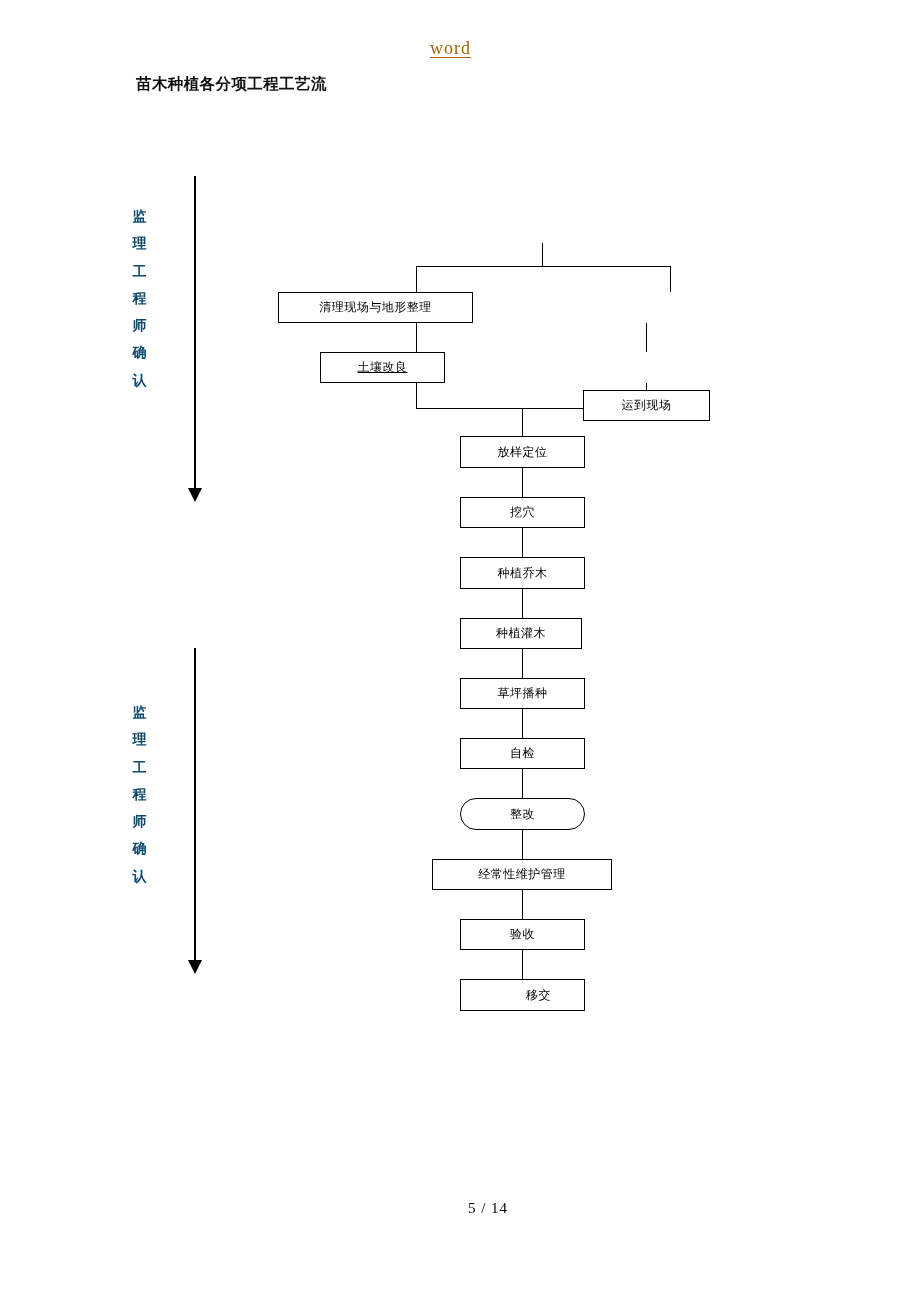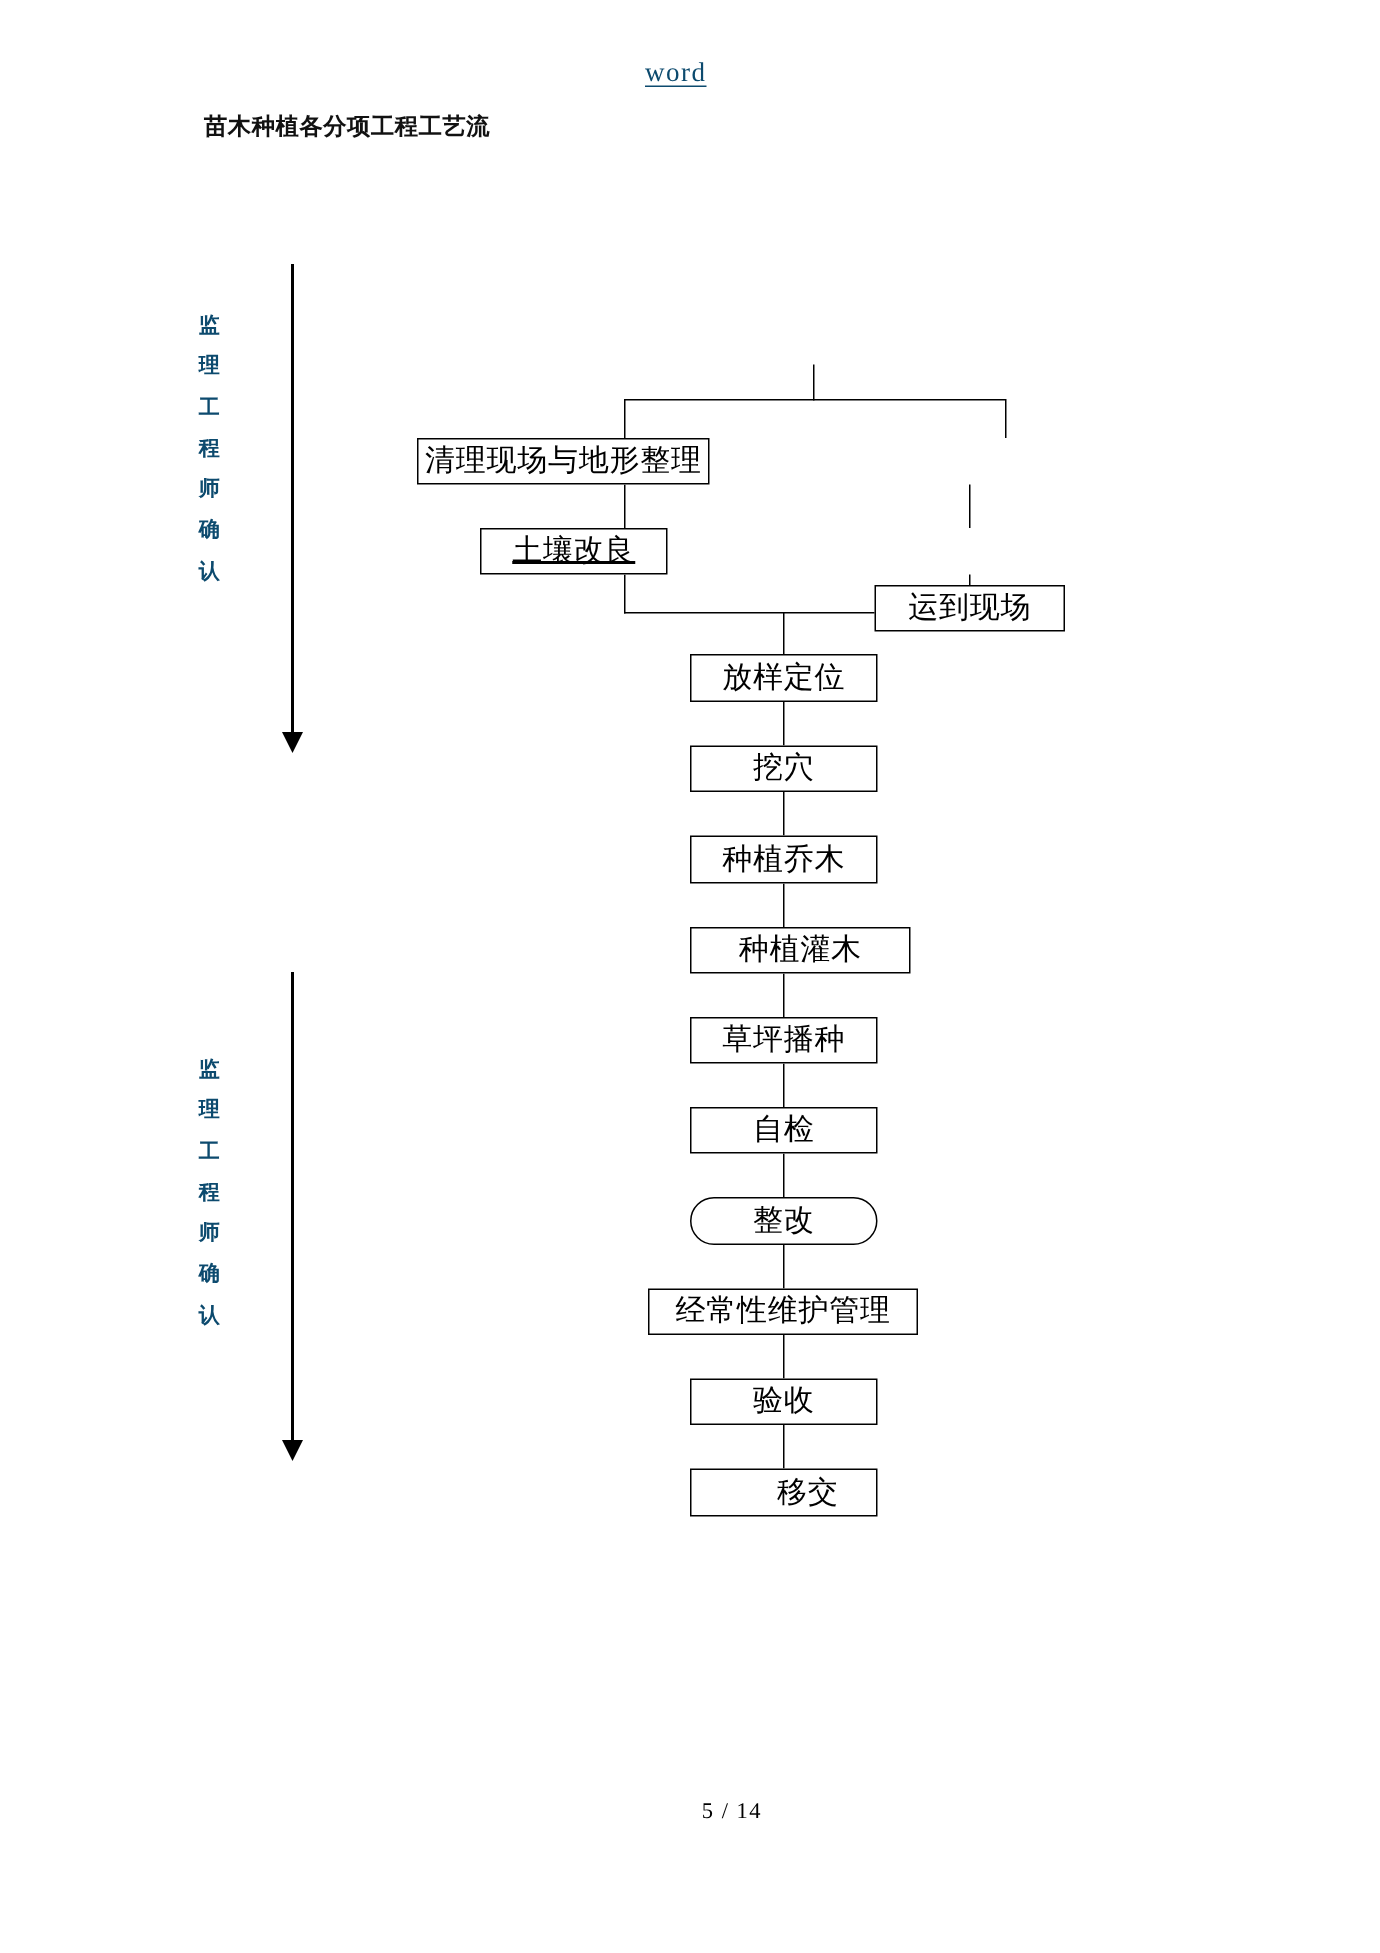--- a/index.html
+++ b/index.html
@@ -23,21 +23,21 @@
     height: 1302px;
   }
 
   
   .watermark-word {
     position: absolute;
     left: 430px;
     top: 38px;
     font-family: "Liberation Serif", "DejaVu Serif", serif;
     font-size: 18px;
-    color: #0c4a6e;
+    color: #a16207;
     letter-spacing: 1px;
     text-decoration: underline;
     text-underline-offset: 3px;
   }
 
   .doc-title {
     position: absolute;
     left: 136px;
     top: 74px;
     font-family: "Liberation Sans", "DejaVu Sans", sans-serif;
@@ -59,21 +59,21 @@
   .node {
     position: absolute;
     box-sizing: border-box;
     border: 1px solid #000000;
     background: #ffffff;
     display: flex;
     align-items: center;
     justify-content: center;
     text-align: center;
     font-family: "Liberation Serif", "DejaVu Serif", serif;
-    font-size: 20px;
+    font-size: 12px;
     line-height: 1.35;
     color: #000000;
     letter-spacing: 0.5px;
     z-index: 2;
   }
   .node.tall { font-size: 16px; }
 
   
   .line-v {
     position: absolute;
@@ -184,21 +184,21 @@
     <div class="node" style="left:320px; top:352px; width:125px; height:31px;text-decoration:underline;">土壤改良</div>
 
     <div class="node" style="left:583px; top:352px; width:127px; height:31px;margin-top:38px;">运到现场</div>
 
     <div class="node" style="left:460px; top:436px; width:125px; height:32px;">放样定位</div>
 
     <div class="node" style="left:460px; top:497px; width:125px; height:31px;">挖穴</div>
 
     <div class="node" style="left:460px; top:557px; width:125px; height:32px;">种植乔木</div>
 
-    <div class="node" style="left:460px; top:618px; width:147px; height:31px;">种植灌木</div>
+    <div class="node" style="left:460px; top:618px; width:122px; height:31px;">种植灌木</div>
 
     <div class="node" style="left:460px; top:678px; width:125px; height:31px;">草坪播种</div>
 
     <div class="node" style="left:460px; top:738px; width:125px; height:31px;">自检</div>
 
     <div class="node" style="left:460px; top:798px; width:125px; height:32px;border-radius:16px;">整改</div>
 
     <div class="node" style="left:432px; top:859px; width:180px; height:31px;">经常性维护管理</div>
 
     <div class="node" style="left:460px; top:919px; width:125px; height:31px;">验收</div>

